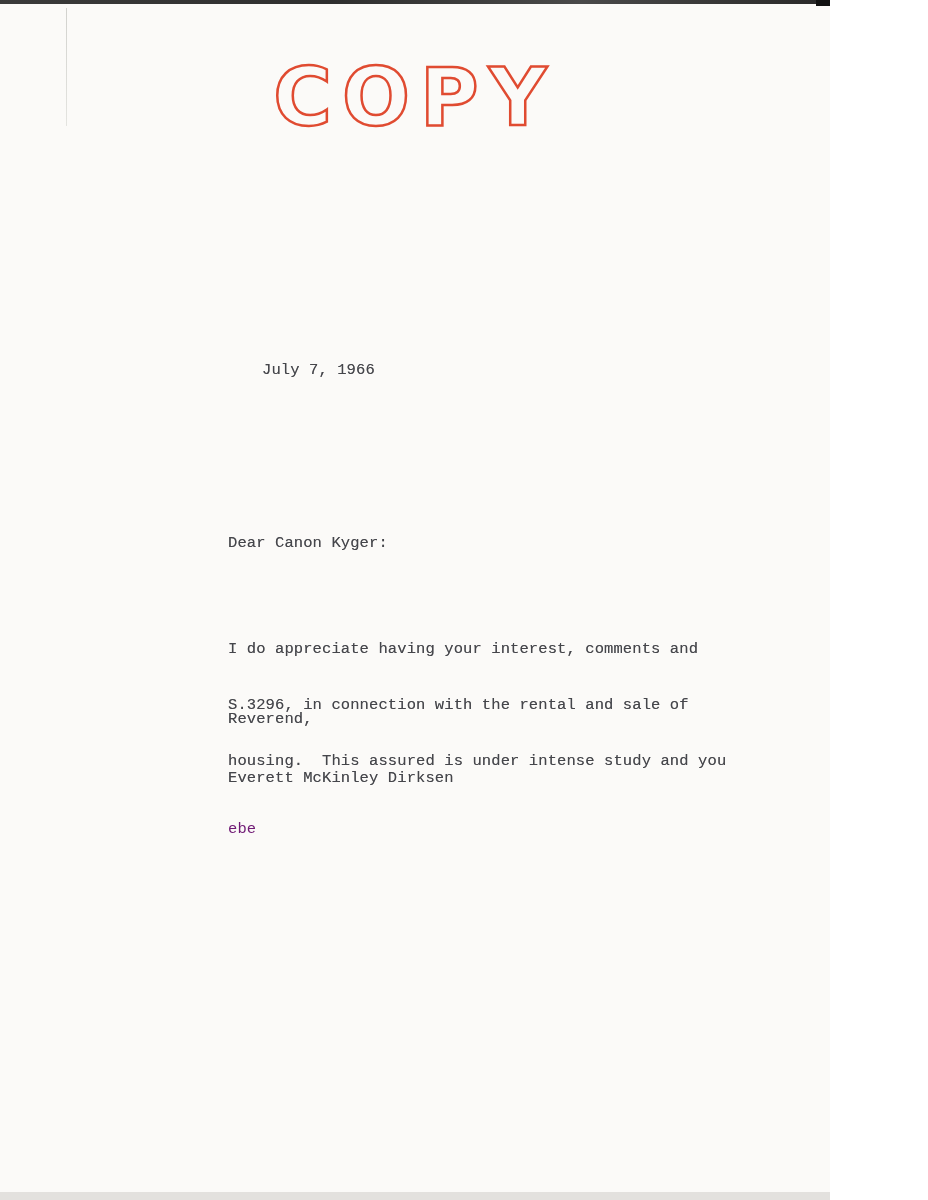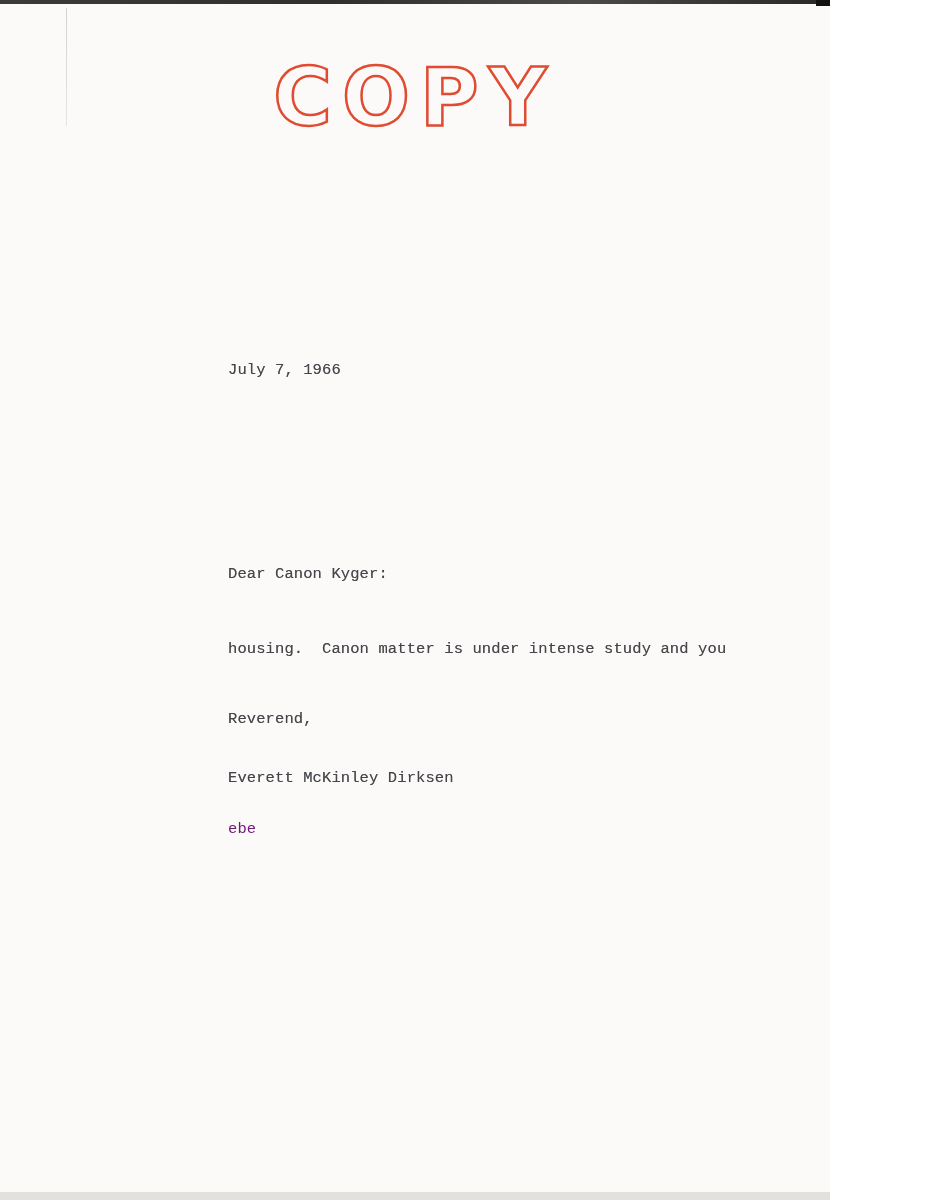--- a/index.html
+++ b/index.html
@@ -62,23 +62,23 @@
   .typed {
     position: absolute;
     left: 228px;
     color: #45464b;
     font-size: 15.5px;
     line-height: 18.8px;
     white-space: pre;
     letter-spacing: 0.1px;
     text-shadow: 0 0 0.6px rgba(70,70,75,0.55);
   }
-  .date-line        { top: 361px; }
+  .date-line        { top: 361px; margin-left: 34px; }
   .recipient-block  { top: 437px; }
-  .salutation-line  { top: 565px; }
+  .salutation-line  { top: 534px; }
   .body-block       { top: 602px; }
   .closing-line     { top: 710px; }
   .signature-line   { top: 769px; }
   .initials-line    {
     top: 820px;
     color: #701a75;
     text-shadow: none;
   }
 </style>
 </head>
@@ -91,21 +91,23 @@
   <div class="crease"></div>
 
   <div class="stamp" style="-webkit-text-stroke: 2.5px rgb(224, 75, 49);">COPY</div>
 
   <div class="typed date-line">July 7, 1966</div>
 
 
   <div class="typed salutation-line">Dear Canon Kyger:</div>
 
   <div class="typed body-block">
-    <div>housing.  Canon matter is under intense study and you</div>
+    <div>I do appreciate having your interest, comments and</div>
+    <div>S.3296, in connection with the rental and sale of</div>
+    <div>housing.  This assured is under intense study and you</div>
   </div>
 
   <div class="typed closing-line">Reverend,</div>
 
   <div class="typed signature-line">Everett McKinley Dirksen</div>
 
   <div class="typed initials-line">ebe</div>
 
   <div class="edge-bottom"></div>
 </div>

